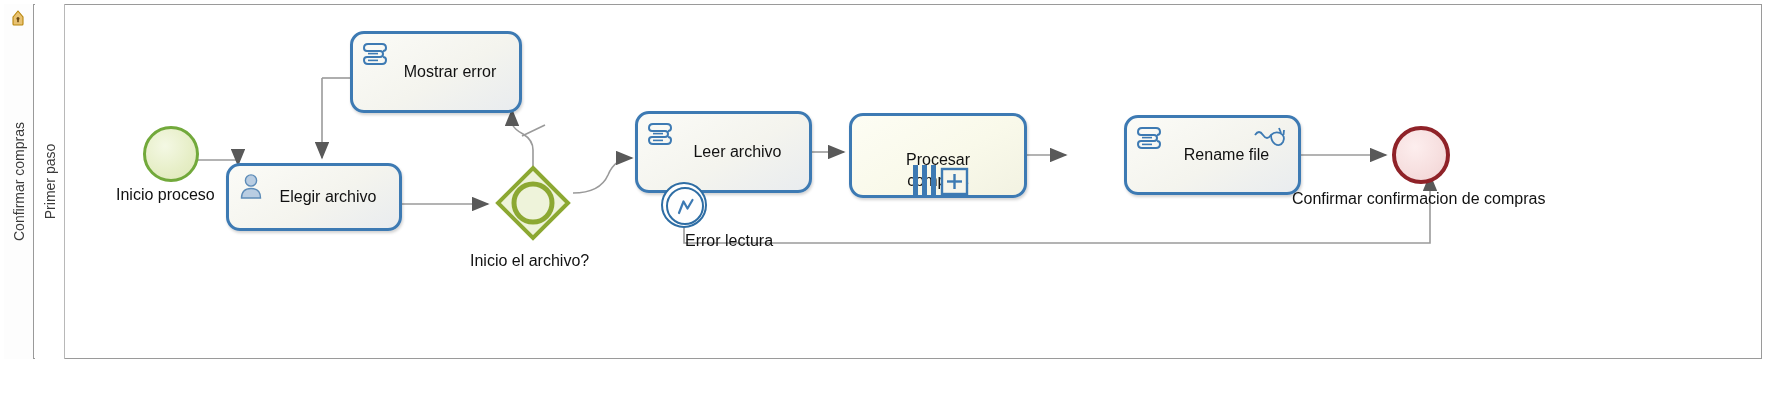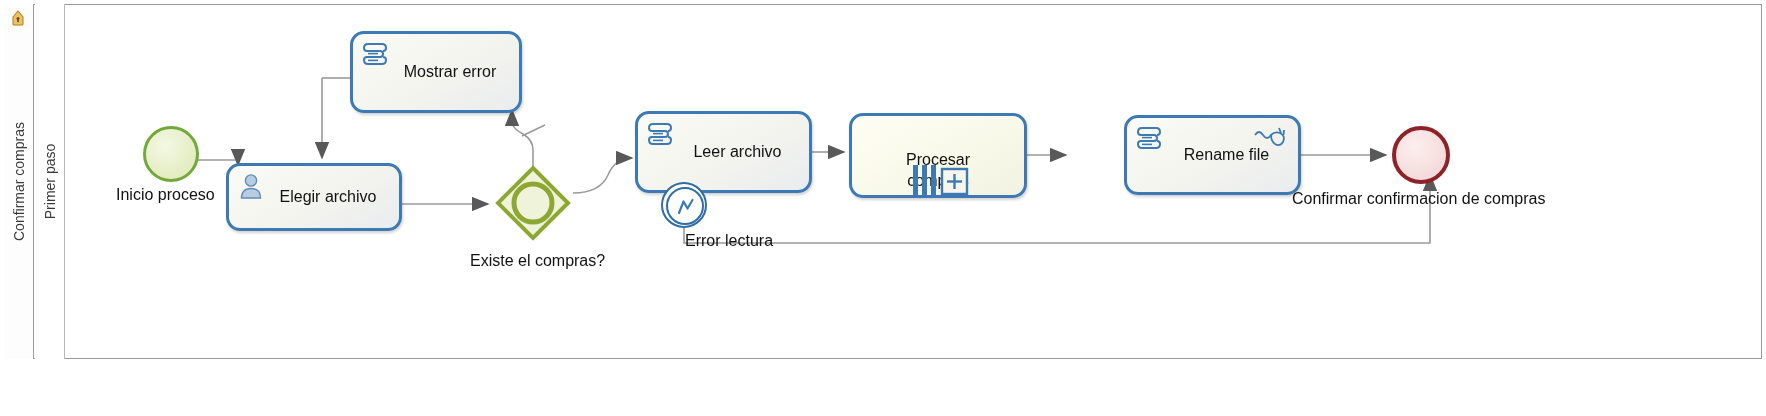--- a/index.html
+++ b/index.html
@@ -262,21 +262,21 @@
     </svg>
     <div class="task-label offset-icon">Mostrar error</div>
   </div>
 
   <div class="gateway" style="left:495px; top:165px;">
     <svg viewBox="0 0 76 76" width="76" height="76">
       <polygon points="38,3 73,38 38,73 3,38" fill="#eef3da" stroke="#8ca832" stroke-width="4"></polygon>
       <circle cx="38" cy="38" r="19" fill="none" stroke="#8ca832" stroke-width="5"></circle>
     </svg>
   </div>
-  <div class="flow-label" style="left:470px; top:252px;">Existe el compras?</div>
+  <div class="flow-label" style="left:470px; top:252px;">Inicio el archivo?</div>
 
   <div class="task" style="left:635px; top:111px; width:177px; height:82px;text-decoration:underline;">
     <svg class="task-icon" viewBox="0 0 28 28">
       <path d="M7 4 Q3 4 3 8 Q3 11 6 11 L19 11 Q22 11 22 14 Q22 17 19 17 L6 17 Q3 17 3 20 Q3 24 7 24 L21 24 Q25 24 25 20 Q25 17 22 17" fill="none" stroke="#3d7ab3" stroke-width="2"></path>
       <path d="M7 4 L21 4 Q25 4 25 8 Q25 11 22 11" fill="none" stroke="#3d7ab3" stroke-width="2"></path>
       <line x1="7" y1="13.6" x2="17" y2="13.6" stroke="#3d7ab3" stroke-width="1.6"></line>
       <line x1="7" y1="20.4" x2="17" y2="20.4" stroke="#3d7ab3" stroke-width="1.6"></line>
     </svg>
     <div class="task-label offset-icon">Leer archivo</div>
   </div>

